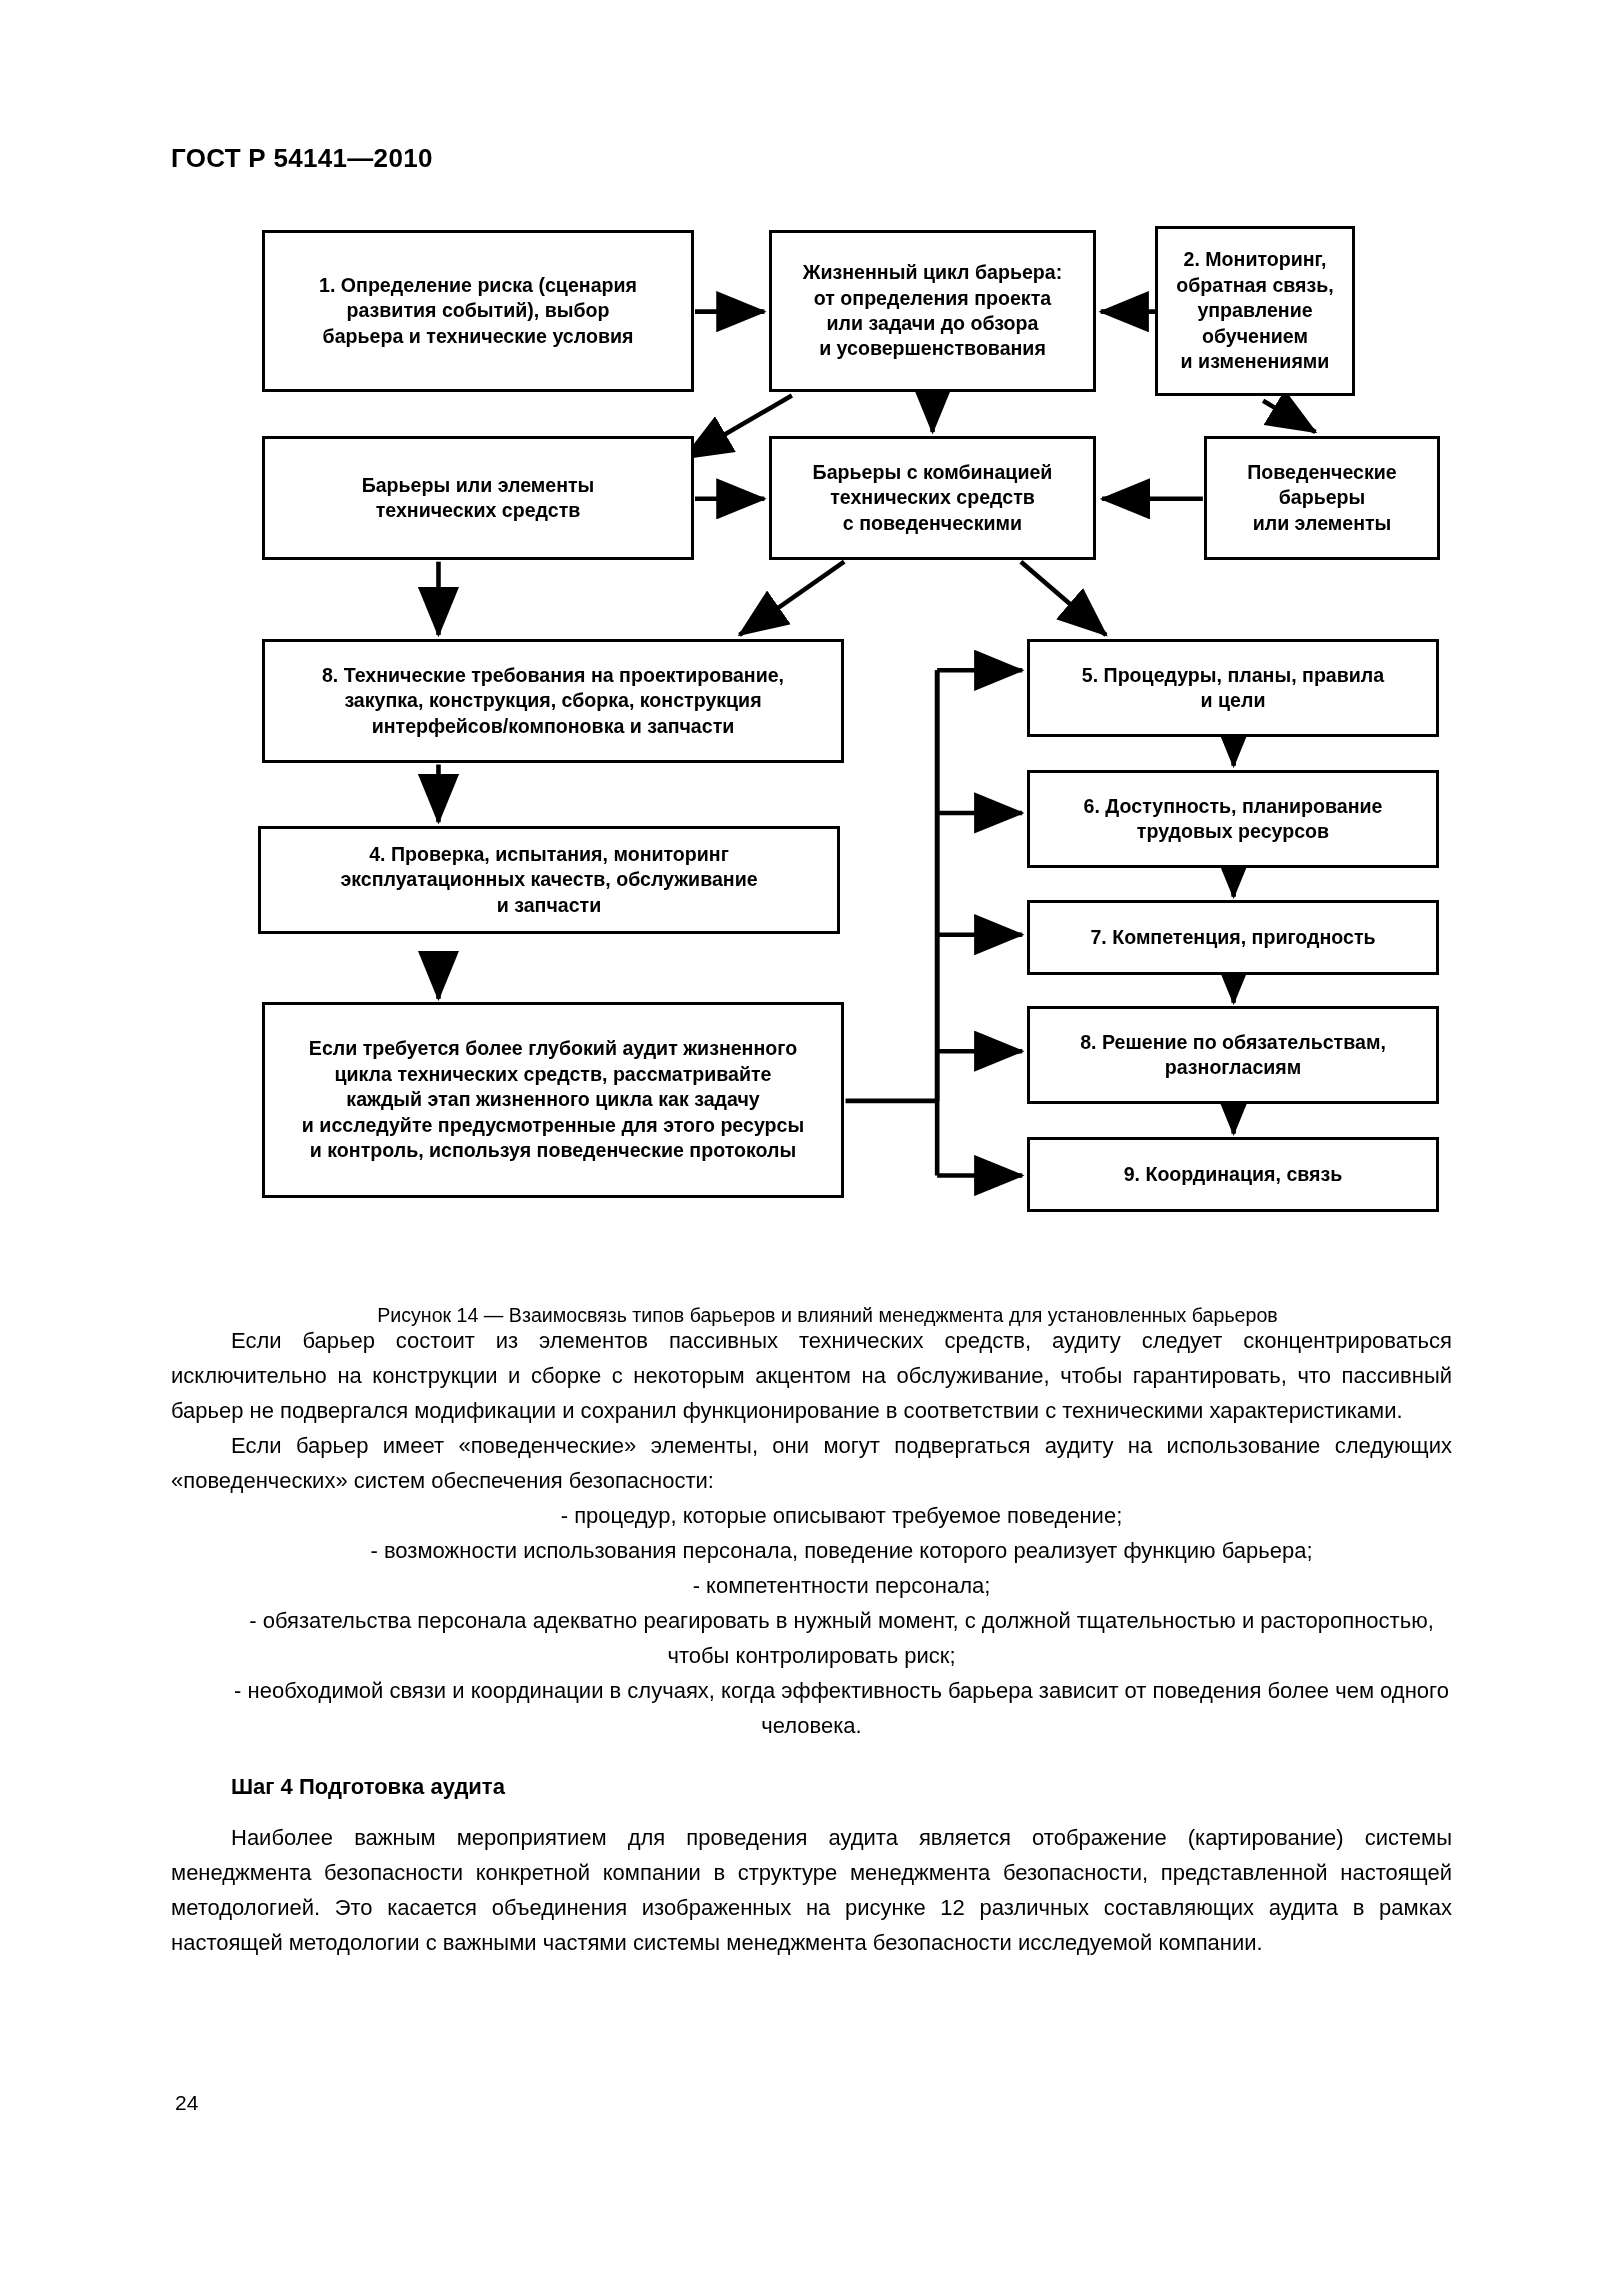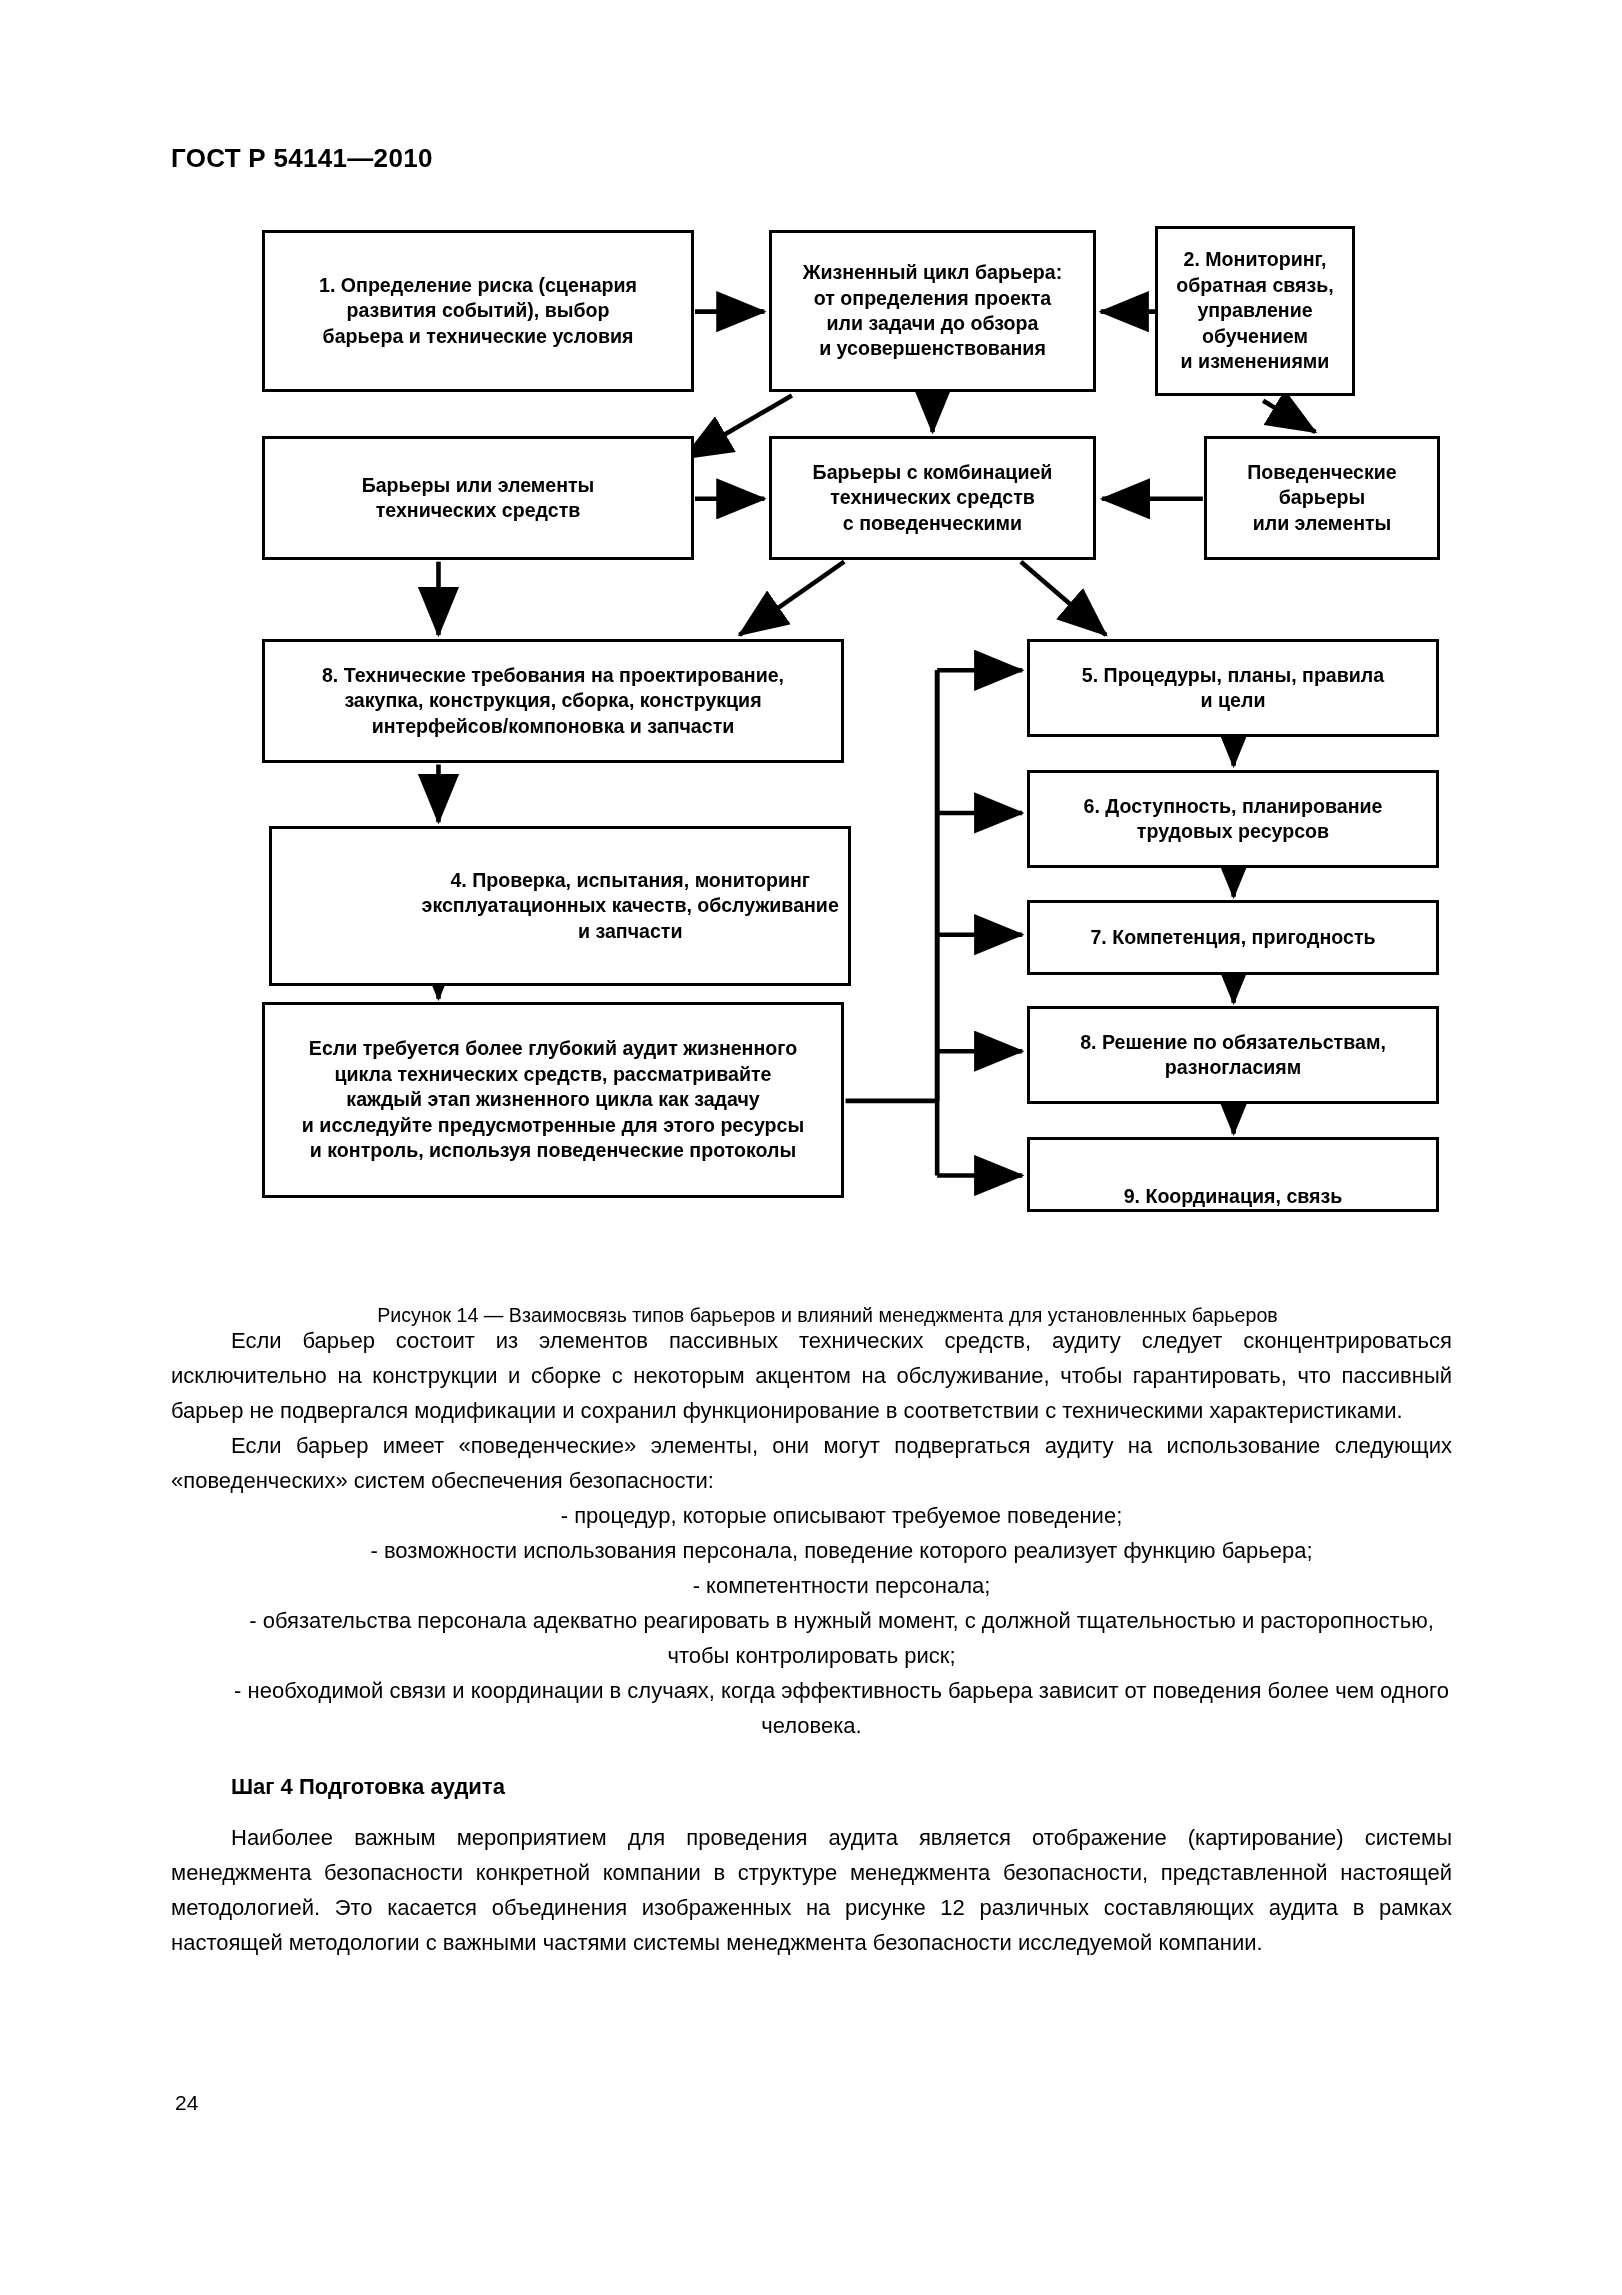--- a/index.html
+++ b/index.html
@@ -64,28 +64,28 @@
   
   #box1  { left: 262px;  top: 230px;  width: 432px;  height: 162px; }
   #box-lc{ left: 769px; top: 230px;  width: 327px;  height: 162px; }
   #box2  { left: 1155px; top: 226px;  width: 200px;  height: 170px; }
 
   #box-tech { left: 262px;  top: 436px;  width: 432px;  height: 124px; }
   #box-comb { left: 769px; top: 436px;  width: 327px;  height: 124px; }
   #box-beh  { left: 1204px; top: 436px;  width: 236px;  height: 124px; }
 
   #box3 { left: 262px;  top: 639px;  width: 582px;  height: 124px; }
-  #box4 { left: 269px;  top: 826px; width: 582px;  height: 160px; justify-content: flex-end; }
+  #box4 { left: 258px;  top: 826px; width: 582px;  height: 108px; }
   #box-deep { left: 262px; top: 1002px; width: 582px; height: 196px; }
 
   #box5 { left: 1027px; top: 639px;  width: 412px;  height: 98px; }
   #box6 { left: 1027px; top: 770px; width: 412px;  height: 98px; }
   #box7 { left: 1027px; top: 900px; width: 412px;  height: 75px; }
   #box8 { left: 1027px; top: 1006px; width: 412px;  height: 98px; }
-  #box9 { left: 1027px; top: 1137px; width: 412px;  height: 75px; align-items: flex-end; }
+  #box9 { left: 1027px; top: 1137px; width: 412px;  height: 75px; }
 
   .fig-caption {
     position: absolute;
     left: 0;
     top: 1304px;
     width: 1623px;
     text-align: center;
     font-size: 19.6px;
     padding-left: 16px;
   }

